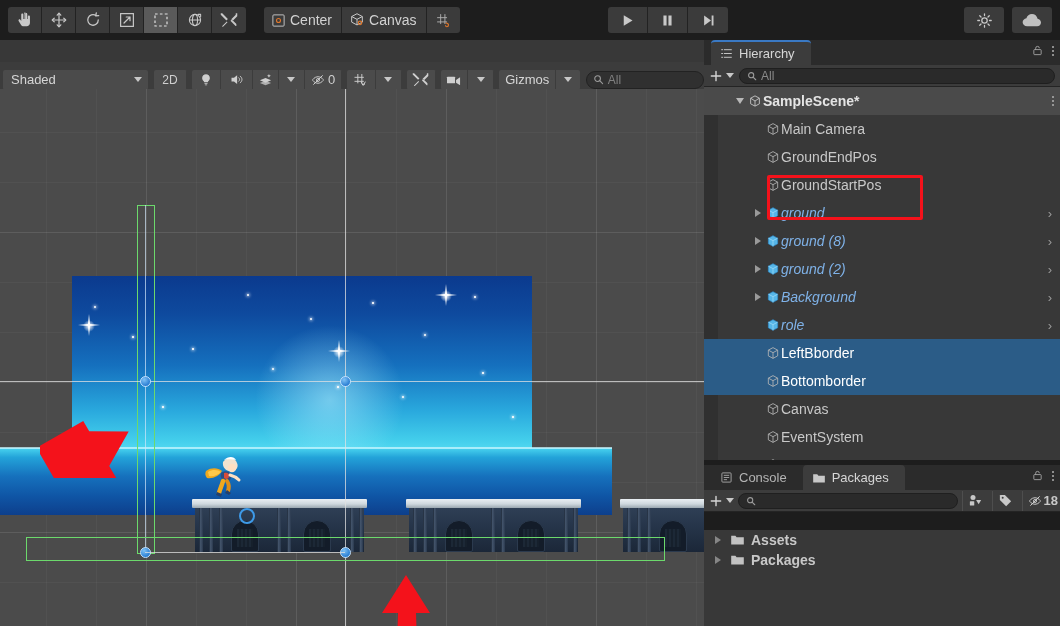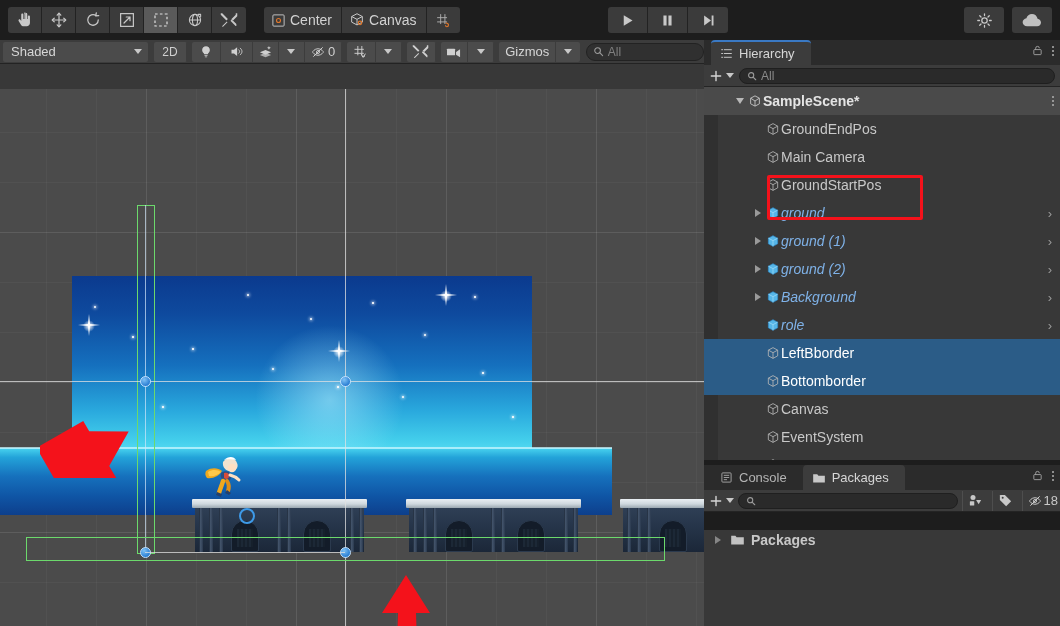--- a/index.html
+++ b/index.html
@@ -74,23 +74,24 @@
   }
   .tab.active { background: #3c3c3c; color: #d6d6d6; }
   .tab-kebab {
     position: absolute; right: 8px; top: 3px;
     width: 14px; height: 18px;
     display: flex; flex-direction: column; align-items: center; justify-content: center; gap: 2px;
   }
   .kdot { width: 2px; height: 2px; background: #b0b0b0; border-radius: 50%; }
 
   .scene-toolbar {
-    height: 24px; background: #3c3c3c;
+    height: 36px; background: #3c3c3c;
     display: flex; align-items: center; gap: 0;
     border-bottom: 1px solid #232323;
+    margin-top: 22px;
   }
   .st-drop {
     width: 147px; height: 20px; background: #4b4b4b; border-radius: 2px;
     margin-left: 3px;
     display: flex; align-items: center; justify-content: space-between;
     padding: 0 6px 0 8px; color: #d6d6d6; font-size: 13px;
   }
   .st-btn {
     height: 20px; min-width: 26px; background: #4b4b4b;
     display: flex; align-items: center; justify-content: center;
@@ -280,21 +281,21 @@
   .pr-toolbar {
     height: 22px; background: #3c3c3c; display: flex; align-items: center;
     padding: 0 2px 0 5px; gap: 4px; border-bottom: 1px solid #242424;
   }
   .psearch {
     flex: 1; height: 16px; background: #2a2a2a; border: 1px solid #1f1f1f;
     border-radius: 8px; display: flex; align-items: center;
     padding: 0 7px; color: #8a8a8a; font-size: 12px;
   }
   .pr-btn { width: 26px; height: 20px; display: flex; align-items: center; justify-content: center; border-left: 1px solid #4e4e4e;}
-  .pr-count { display: flex; align-items: center; gap: 1px; color: #c8c8c8; font-size: 13px; padding-left: 4px; border-left: 1px solid #4e4e4e; height: 20px; }
+  .pr-count { display: flex; align-items: center; gap: 1px; color: #c8c8c8; font-size: 13px; padding-left: 4px; border-left: 1px solid #4e4e4e; height: 20px; font-weight: bold; }
   svg { display: block; }
 </style>
 </head>
 <body>
 
 <div id="app">
 
   <div class="toolbar">
     <div class="tb-group">
       <div class="tb-btn">
@@ -680,32 +681,32 @@
             </div>
             <div class="hrow">
               <span class="indent" style="width: 48px;"></span>
               <span class="tri"></span>
               <span class="hicon">
                 <svg width="14" height="14" viewBox="0 0 24 24" fill="none" stroke="#b9b9b9" stroke-width="1.4">
                   <path d="M12 2.8l8 4.3v9.8l-8 4.3-8-4.3V7.1z"></path>
                   <path d="M4 7.1l8 4.3 8-4.3M12 11.4v9.8"></path>
                 </svg>
               </span>
+              <span class="hlabel">Main Camera</span>
+            </div>
+            <div class="hrow">
+              <span class="indent" style="width: 48px;"></span>
+              <span class="tri"></span>
+              <span class="hicon">
+                <svg width="14" height="14" viewBox="0 0 24 24" fill="none" stroke="#b9b9b9" stroke-width="1.4">
+                  <path d="M12 2.8l8 4.3v9.8l-8 4.3-8-4.3V7.1z"></path>
+                  <path d="M4 7.1l8 4.3 8-4.3M12 11.4v9.8"></path>
+                </svg>
+              </span>
               <span class="hlabel">GroundEndPos</span>
-            </div>
-            <div class="hrow">
-              <span class="indent" style="width: 48px;"></span>
-              <span class="tri"></span>
-              <span class="hicon">
-                <svg width="14" height="14" viewBox="0 0 24 24" fill="none" stroke="#b9b9b9" stroke-width="1.4">
-                  <path d="M12 2.8l8 4.3v9.8l-8 4.3-8-4.3V7.1z"></path>
-                  <path d="M4 7.1l8 4.3 8-4.3M12 11.4v9.8"></path>
-                </svg>
-              </span>
-              <span class="hlabel">Main Camera</span>
             </div>
             <div class="hrow">
               <span class="indent" style="width: 48px;"></span>
               <span class="tri"></span>
               <span class="hicon">
                 <svg width="14" height="14" viewBox="0 0 24 24" fill="none" stroke="#b9b9b9" stroke-width="1.4">
                   <path d="M12 2.8l8 4.3v9.8l-8 4.3-8-4.3V7.1z"></path>
                   <path d="M4 7.1l8 4.3 8-4.3M12 11.4v9.8"></path>
                 </svg>
               </span>
@@ -731,21 +732,21 @@
               <span class="tri">
                 <span class="tri-r"></span>
               </span>
               <span class="hicon">
                 <svg width="14" height="14" viewBox="0 0 24 24" fill="#56b6e8" stroke="#2f8fd0" stroke-width="1.1">
                   <path d="M12 2.8l8 4.3v9.8l-8 4.3-8-4.3V7.1z"></path>
                   <path d="M4 7.1l8 4.3 8-4.3" fill="none" stroke="#a9e2fb"></path>
                   <path d="M12 11.4v9.8" fill="none" stroke="#a9e2fb"></path>
                 </svg>
               </span>
-              <span class="hlabel prefab">ground (1)</span>
+              <span class="hlabel prefab">ground (8)</span>
               <span class="chev-r">›</span>
             </div>
             <div class="hrow">
               <span class="indent" style="width: 48px;"></span>
               <span class="tri">
                 <span class="tri-r"></span>
               </span>
               <span class="hicon">
                 <svg width="14" height="14" viewBox="0 0 24 24" fill="#56b6e8" stroke="#2f8fd0" stroke-width="1.1">
                   <path d="M12 2.8l8 4.3v9.8l-8 4.3-8-4.3V7.1z"></path>
@@ -917,20 +918,31 @@
         <div id="proj-rows">
             <div class="prow">
               <span class="tri">
                 <span class="tri-r" style="border-left-color:#868686"></span>
               </span>
               <span class="hicon">
                 <svg width="15" height="12" viewBox="0 0 24 20" fill="#c2c2c2">
                   <path d="M1.5 3h7l2 2.5h12V17.5h-21z"></path>
                 </svg>
               </span>
+              <span>Assets</span>
+            </div>
+            <div class="prow">
+              <span class="tri">
+                <span class="tri-r" style="border-left-color:#868686"></span>
+              </span>
+              <span class="hicon">
+                <svg width="15" height="12" viewBox="0 0 24 20" fill="#c2c2c2">
+                  <path d="M1.5 3h7l2 2.5h12V17.5h-21z"></path>
+                </svg>
+              </span>
               <span>Packages</span>
             </div>
           </div>
       </div>
     </div>
 
   </div>
 </div>
 
 </body></html>

